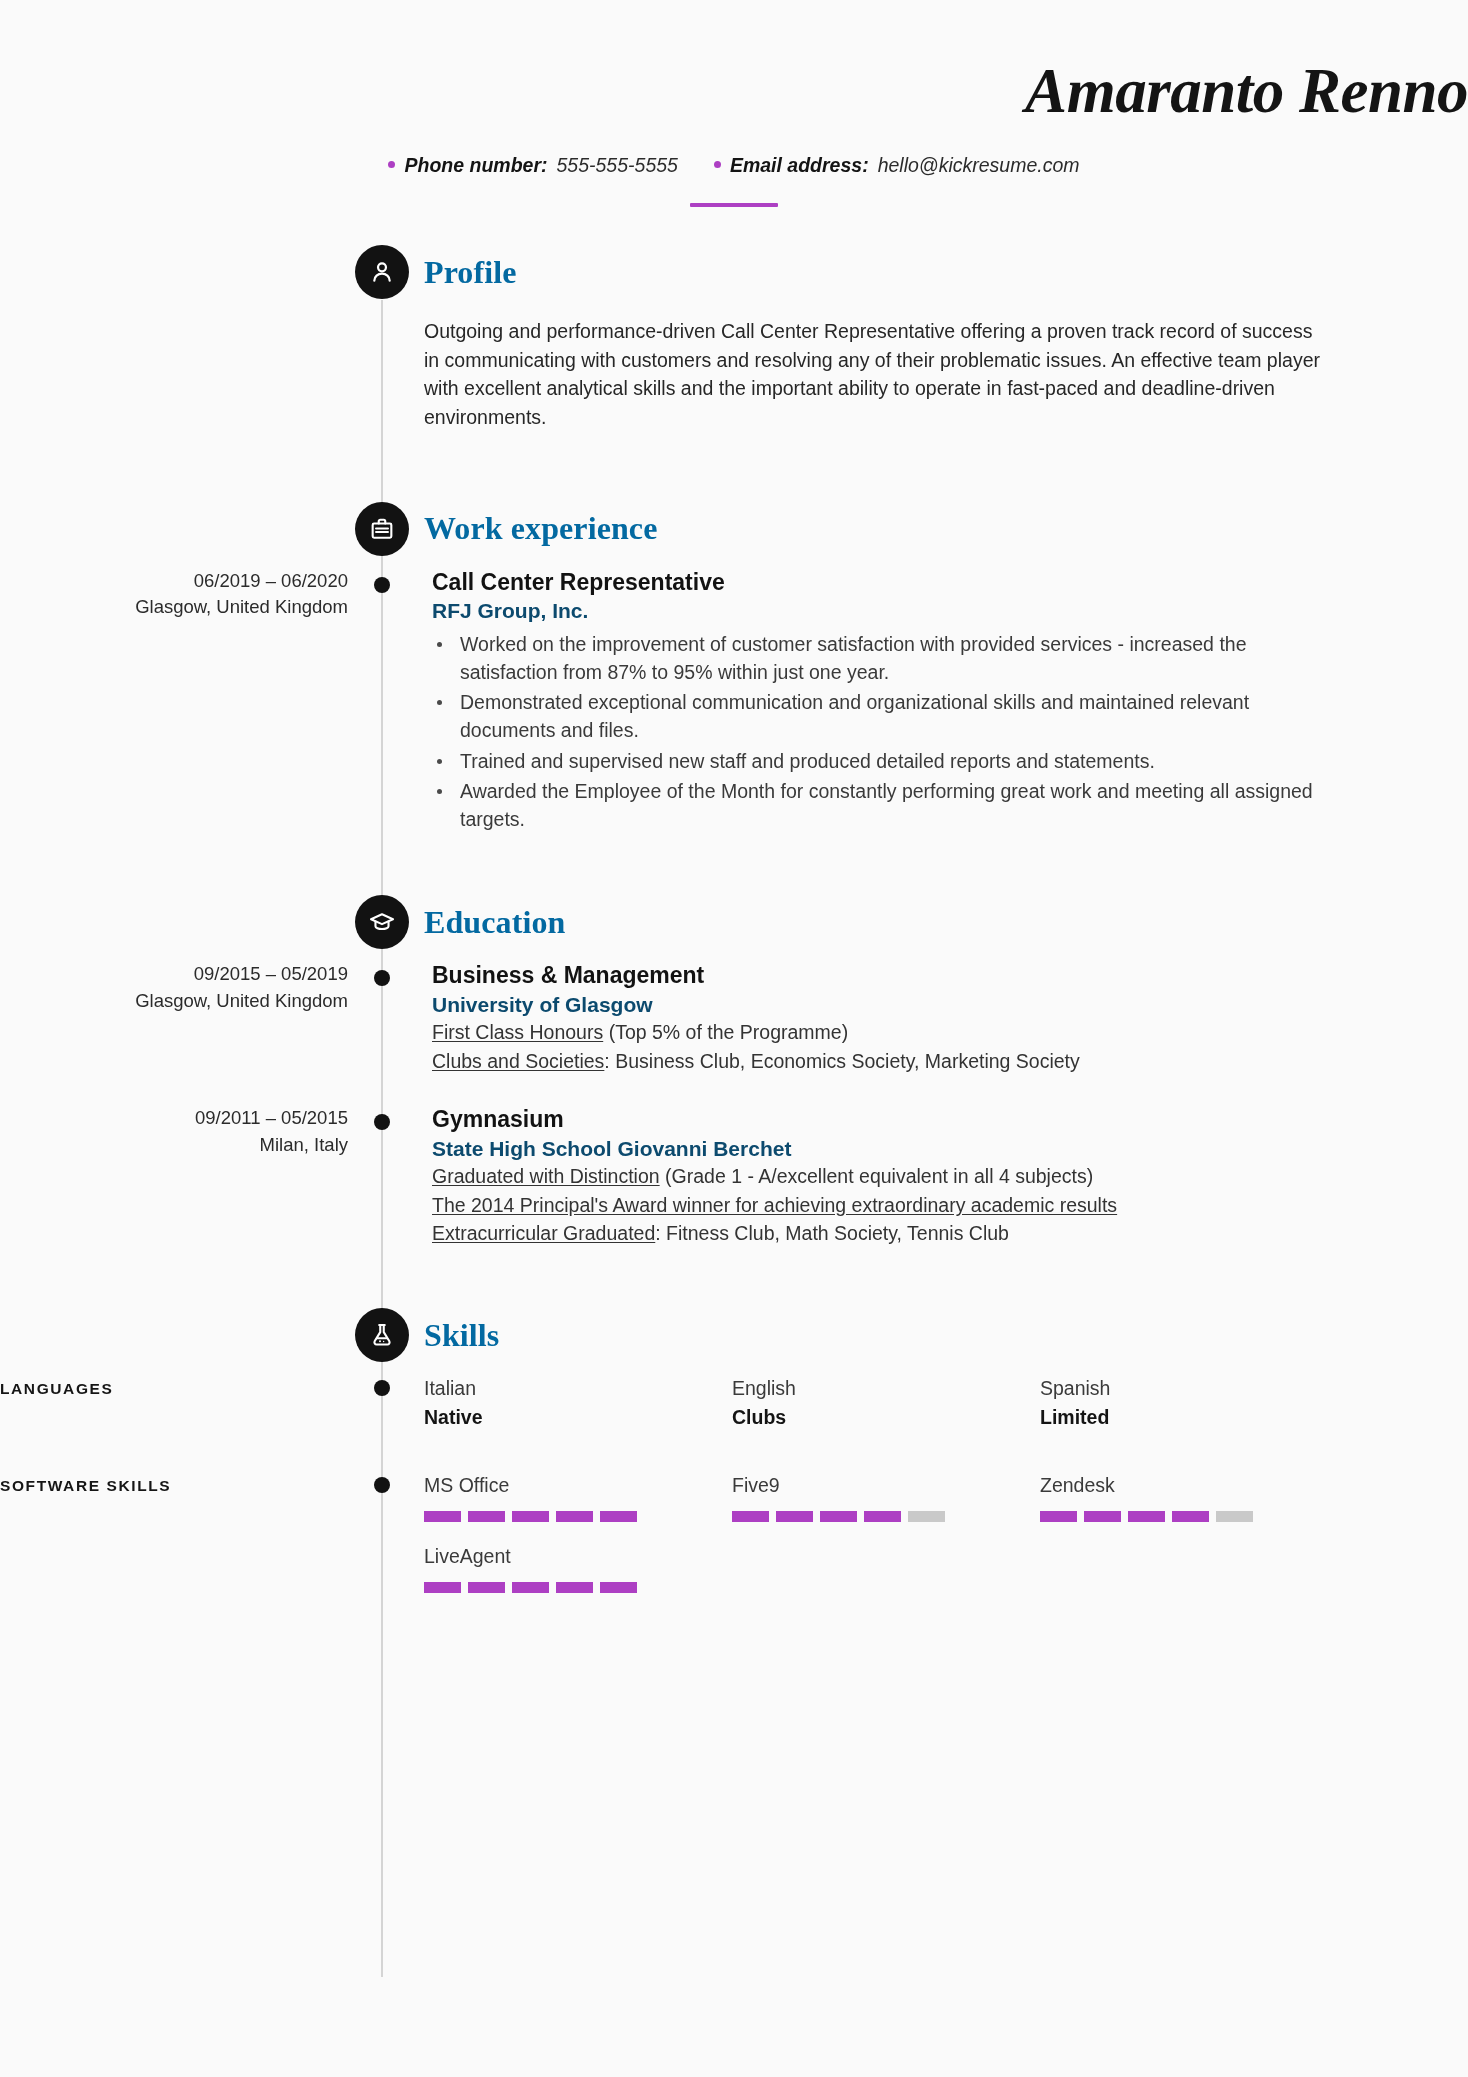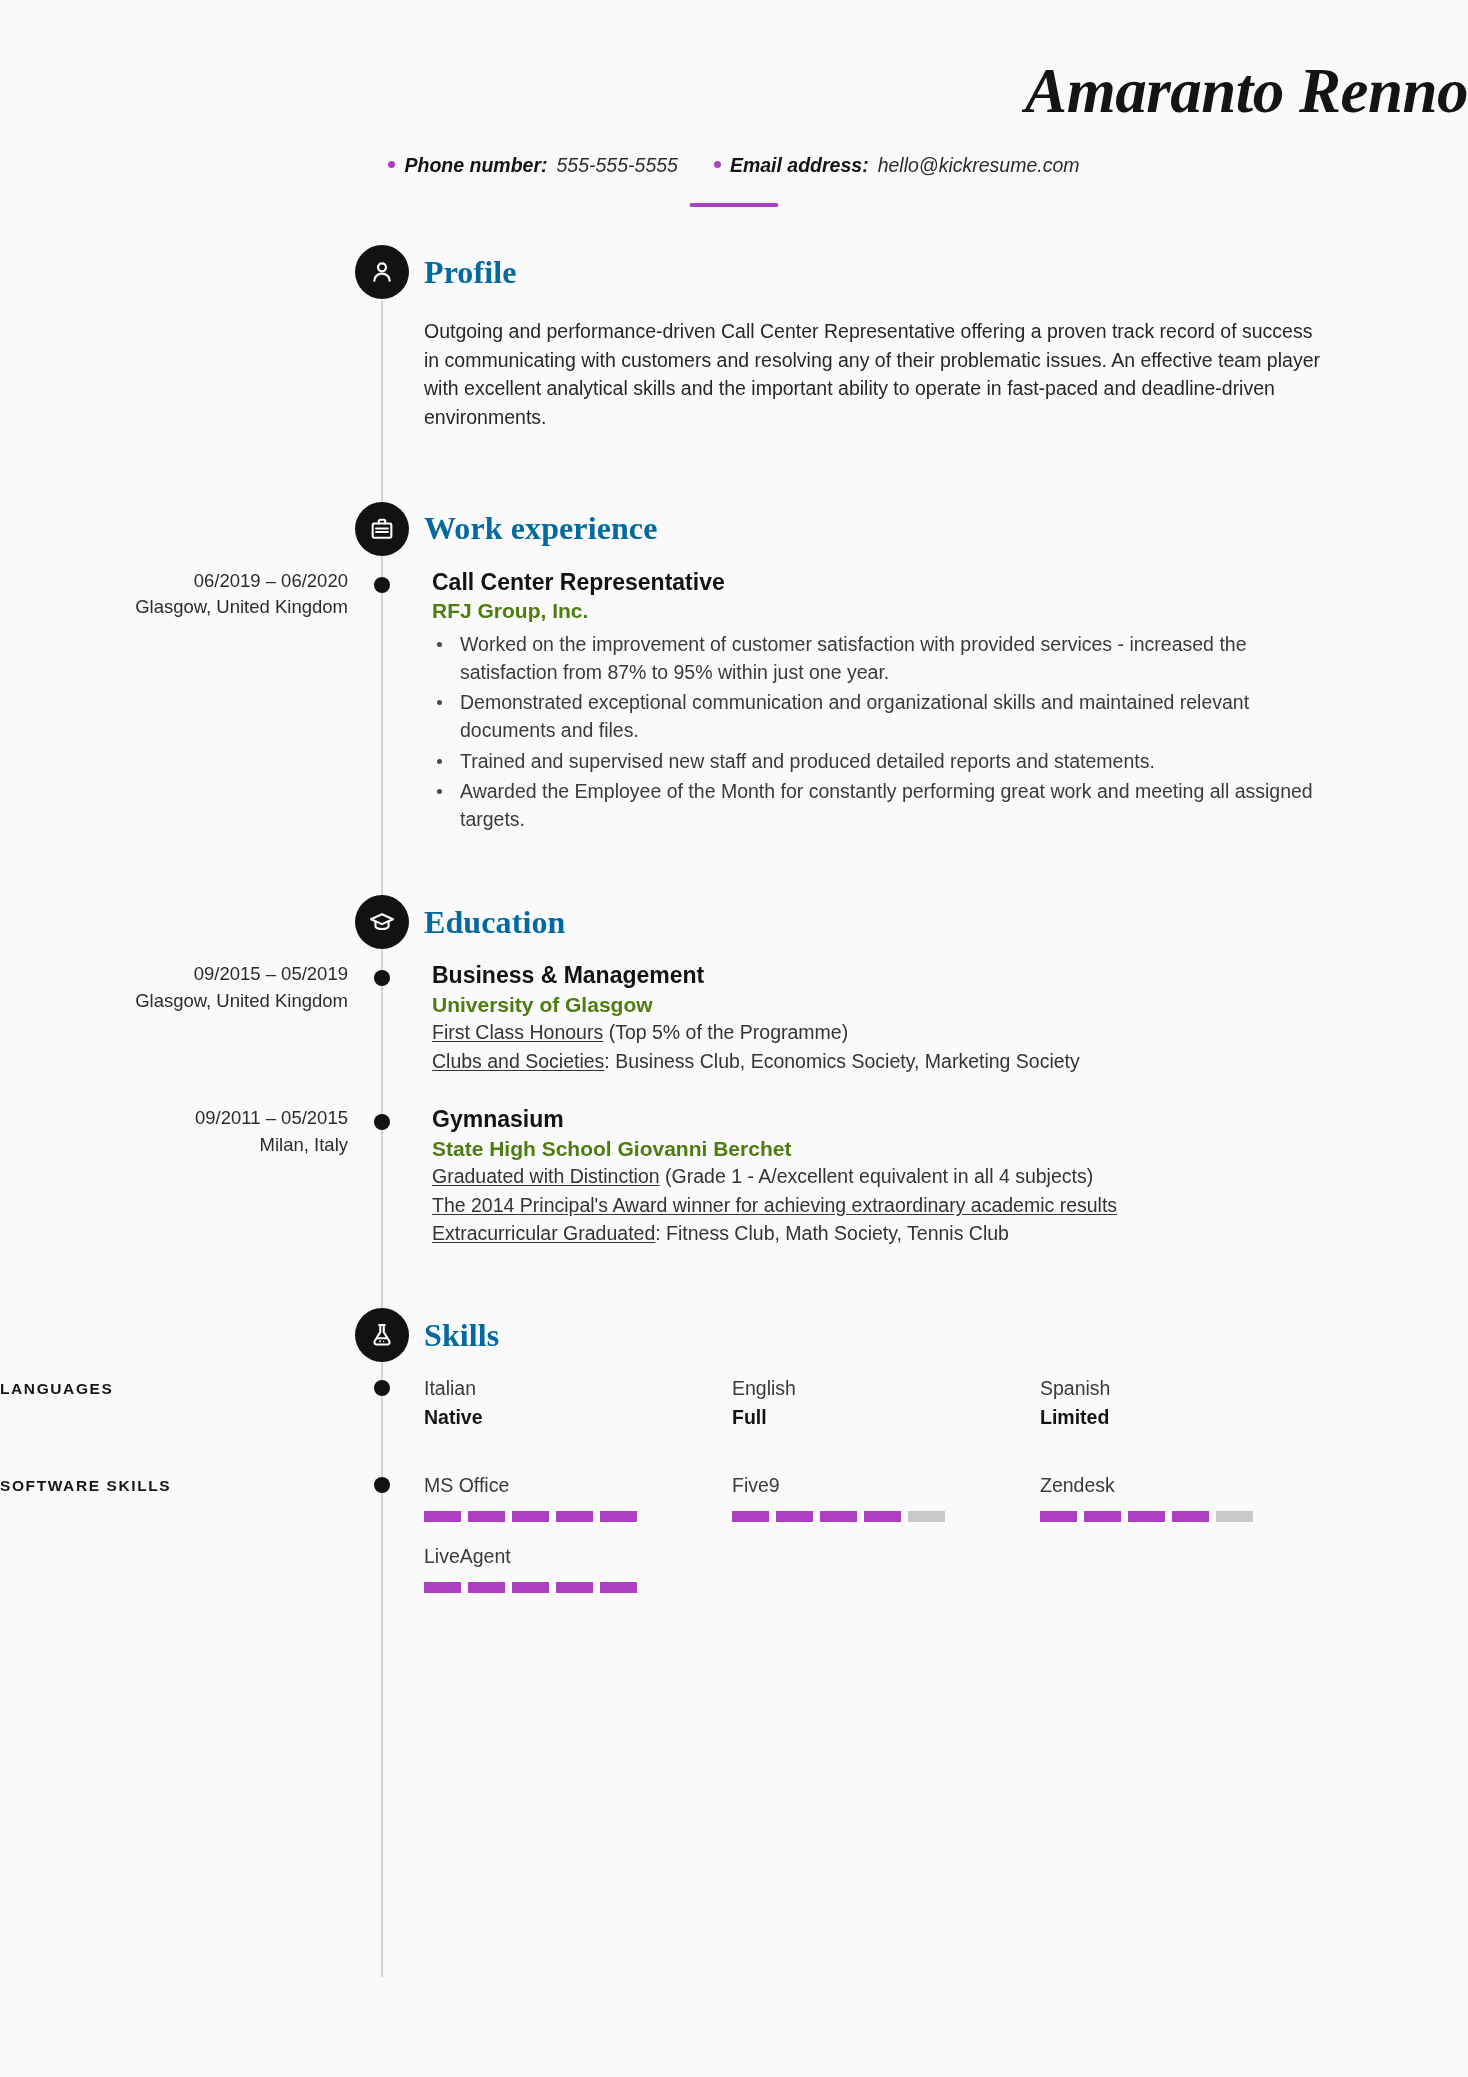--- a/index.html
+++ b/index.html
@@ -174,21 +174,21 @@
   .entry-role {
     font-size: 23px;
     font-weight: 700;
     color: #121212;
     line-height: 1.28;
   }
 
   .entry-org {
     font-size: 21px;
     font-weight: 700;
-    color: #4d7c0f;
+    color: #0c4a6e;
     line-height: 1.3;
   }
 
   .bullets {
     list-style: none;
     margin-top: 5px;
   }
 
   .bullets li {
     position: relative;
@@ -426,21 +426,21 @@
     <div class="skill-row" style="margin-top:10px;">
       <div class="skill-label">LANGUAGES</div>
       <div class="entry-marker" style="top:4px;"></div>
       <div class="skill-cols">
         <div class="skill-cell">
           <div class="skill-name">Italian</div>
           <div class="skill-level">Native</div>
         </div>
         <div class="skill-cell">
           <div class="skill-name">English</div>
-          <div class="skill-level">Full</div>
+          <div class="skill-level">Clubs</div>
         </div>
         <div class="skill-cell">
           <div class="skill-name">Spanish</div>
           <div class="skill-level">Limited</div>
         </div>
       </div>
     </div>
 
     <div class="skill-row" style="margin-top:20px;">
       <div class="skill-label">SOFTWARE SKILLS</div>

